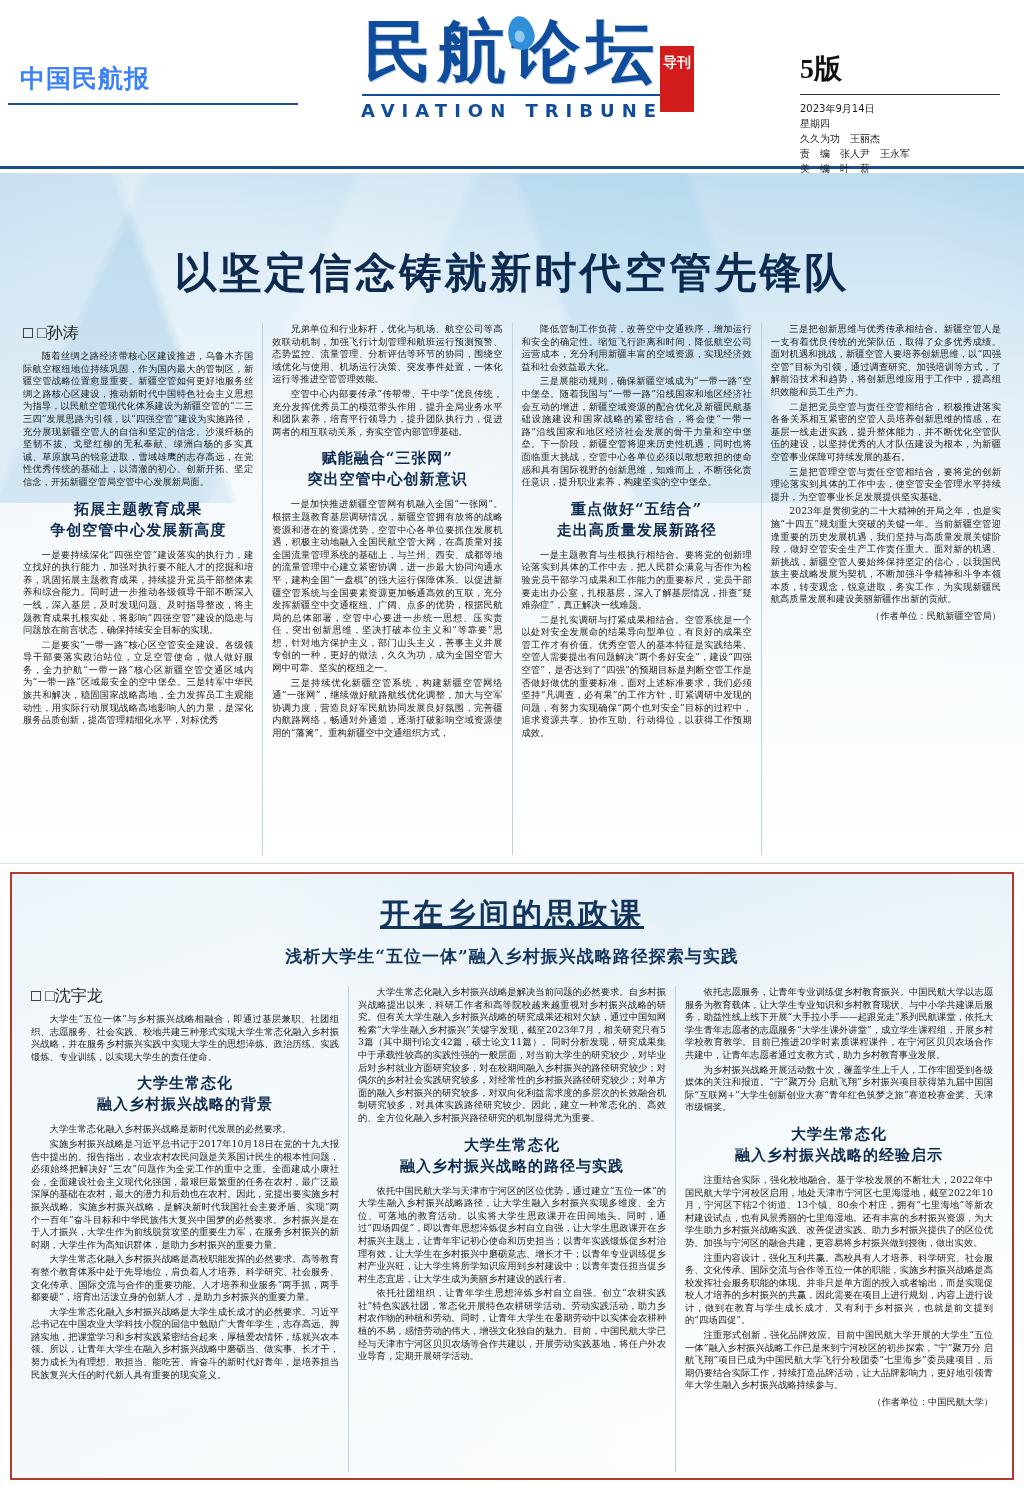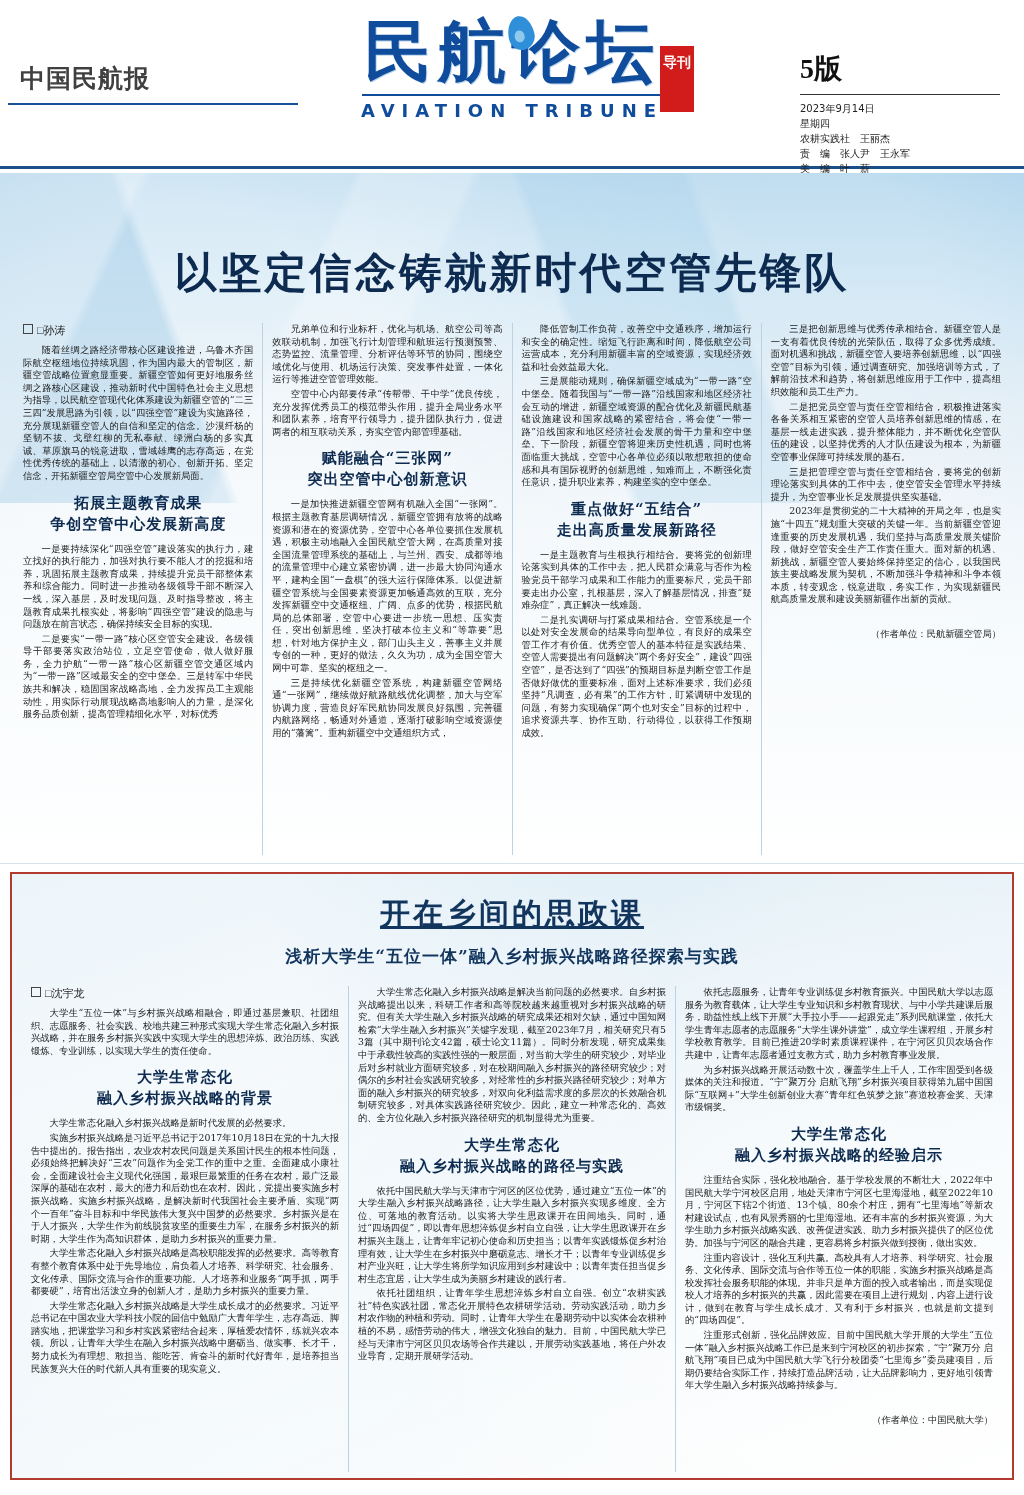--- a/index.html
+++ b/index.html
@@ -13,21 +13,21 @@
   .page{position:relative;width:1024px;height:1495px;}
 
   
   .masthead{
     position:relative;height:166px;border-bottom:3px solid #1a4f8a;
     background:#fff;
   }
   .paper-logo{
     position:absolute;left:10px;top:62px;width:150px;text-align:center;
     font-family:Liberation Mono, monospace;
-    font-size:25px;font-weight:bold;color:#404040;letter-spacing:1px;
+    font-size:25px;font-weight:bold;color:#3b82f6;letter-spacing:1px;
     white-space:nowrap;
   }
   .logo-rule{position:absolute;left:8px;top:103px;width:290px;height:2px;background:#19529a;}
   .title-block{position:absolute;left:312px;top:14px;width:400px;text-align:center;}
   .title-cn{
     font-family:"DejaVu Serif","Liberation Serif",serif;
     font-size:68px;line-height:74px;font-weight:bold;color:#0f4c9b;
     letter-spacing:6px;text-shadow:1px 1px 0 #bcd6ee;
   }
   .title-en{
@@ -80,38 +80,38 @@
   .feature-body{
     position:absolute;top:150px;left:14px;right:14px;bottom:8px;
     display:flex;gap:0;
   }
   .fcol{
     flex:1;padding:0 9px;box-sizing:border-box;
     border-right:1px solid #bcd2e0;
   }
   .fcol:last-child{border-right:none;}
   .byline{
-    font-size:11px;color:#222;margin-bottom:6px;
-    font-family:Liberation Mono, monospace;
+    font-size:16px;color:#222;margin-bottom:6px;
+    font-family:Liberation Serif, serif;
   }
   .byline .box{display:inline-block;width:8px;height:8px;border:1px solid #444;margin-right:4px;}
   .sub-head{
     font-family:"DejaVu Serif","Liberation Serif",serif;
     font-size:15px;font-weight:bold;color:#0d2b50;text-align:center;
     line-height:21px;margin:10px 0 8px;letter-spacing:1px;
   }
   p.art{
     font-family:"DejaVu Serif","Liberation Serif",serif;
     font-size:9.3px;line-height:12.6px;text-align:justify;
     margin:0 0 2px;color:#1a1a1a;text-indent:2em;
     word-break:break-all;
   }
   .sig{
     font-family:"DejaVu Serif","Liberation Serif",serif;
-    font-size:9.3px;text-align:right;margin-top:22px;color:#1a1a1a;
+    font-size:9.3px;text-align:right;margin-top:4px;color:#1a1a1a;
   }
 
   
   .feature2{
     position:relative;margin:8px 10px 0;height:608px;
     border:2px solid #b23a2e;padding:6px;box-sizing:border-box;
     background:
       radial-gradient(circle at 12% 22%, rgba(255,255,255,.6) 0 16%, rgba(255,255,255,0) 55%),
       radial-gradient(circle at 85% 75%, rgba(255,255,255,.45) 0 14%, rgba(255,255,255,0) 50%),
       linear-gradient(160deg,#cfe6f3 0%,#e6f1f8 30%,#f2f8fb 60%,#ffffff 100%);
@@ -152,21 +152,21 @@
       <div class="title-en-rule"></div>
       <div class="title-en">AVIATION  TRIBUNE</div>
     </div>
     <div class="daokan">导刊</div>
 
     <div class="issue">
       <div class="ban">5版</div>
       <div class="rule"></div>
       <div class="line">2023年9月14日</div>
       <div class="line">星期四</div>
-      <div class="line">农耕实践社　王丽杰</div>
+      <div class="line">久久为功　王丽杰</div>
       <div class="line">责　编　张人尹　王永军</div>
       <div class="line">美　编　叶　薪</div>
     </div>
   </div>
 
   <div class="feature">
     <div class="feature-headline">以坚定信念铸就新时代空管先锋队</div>
 
     <div class="feature-body">
 

